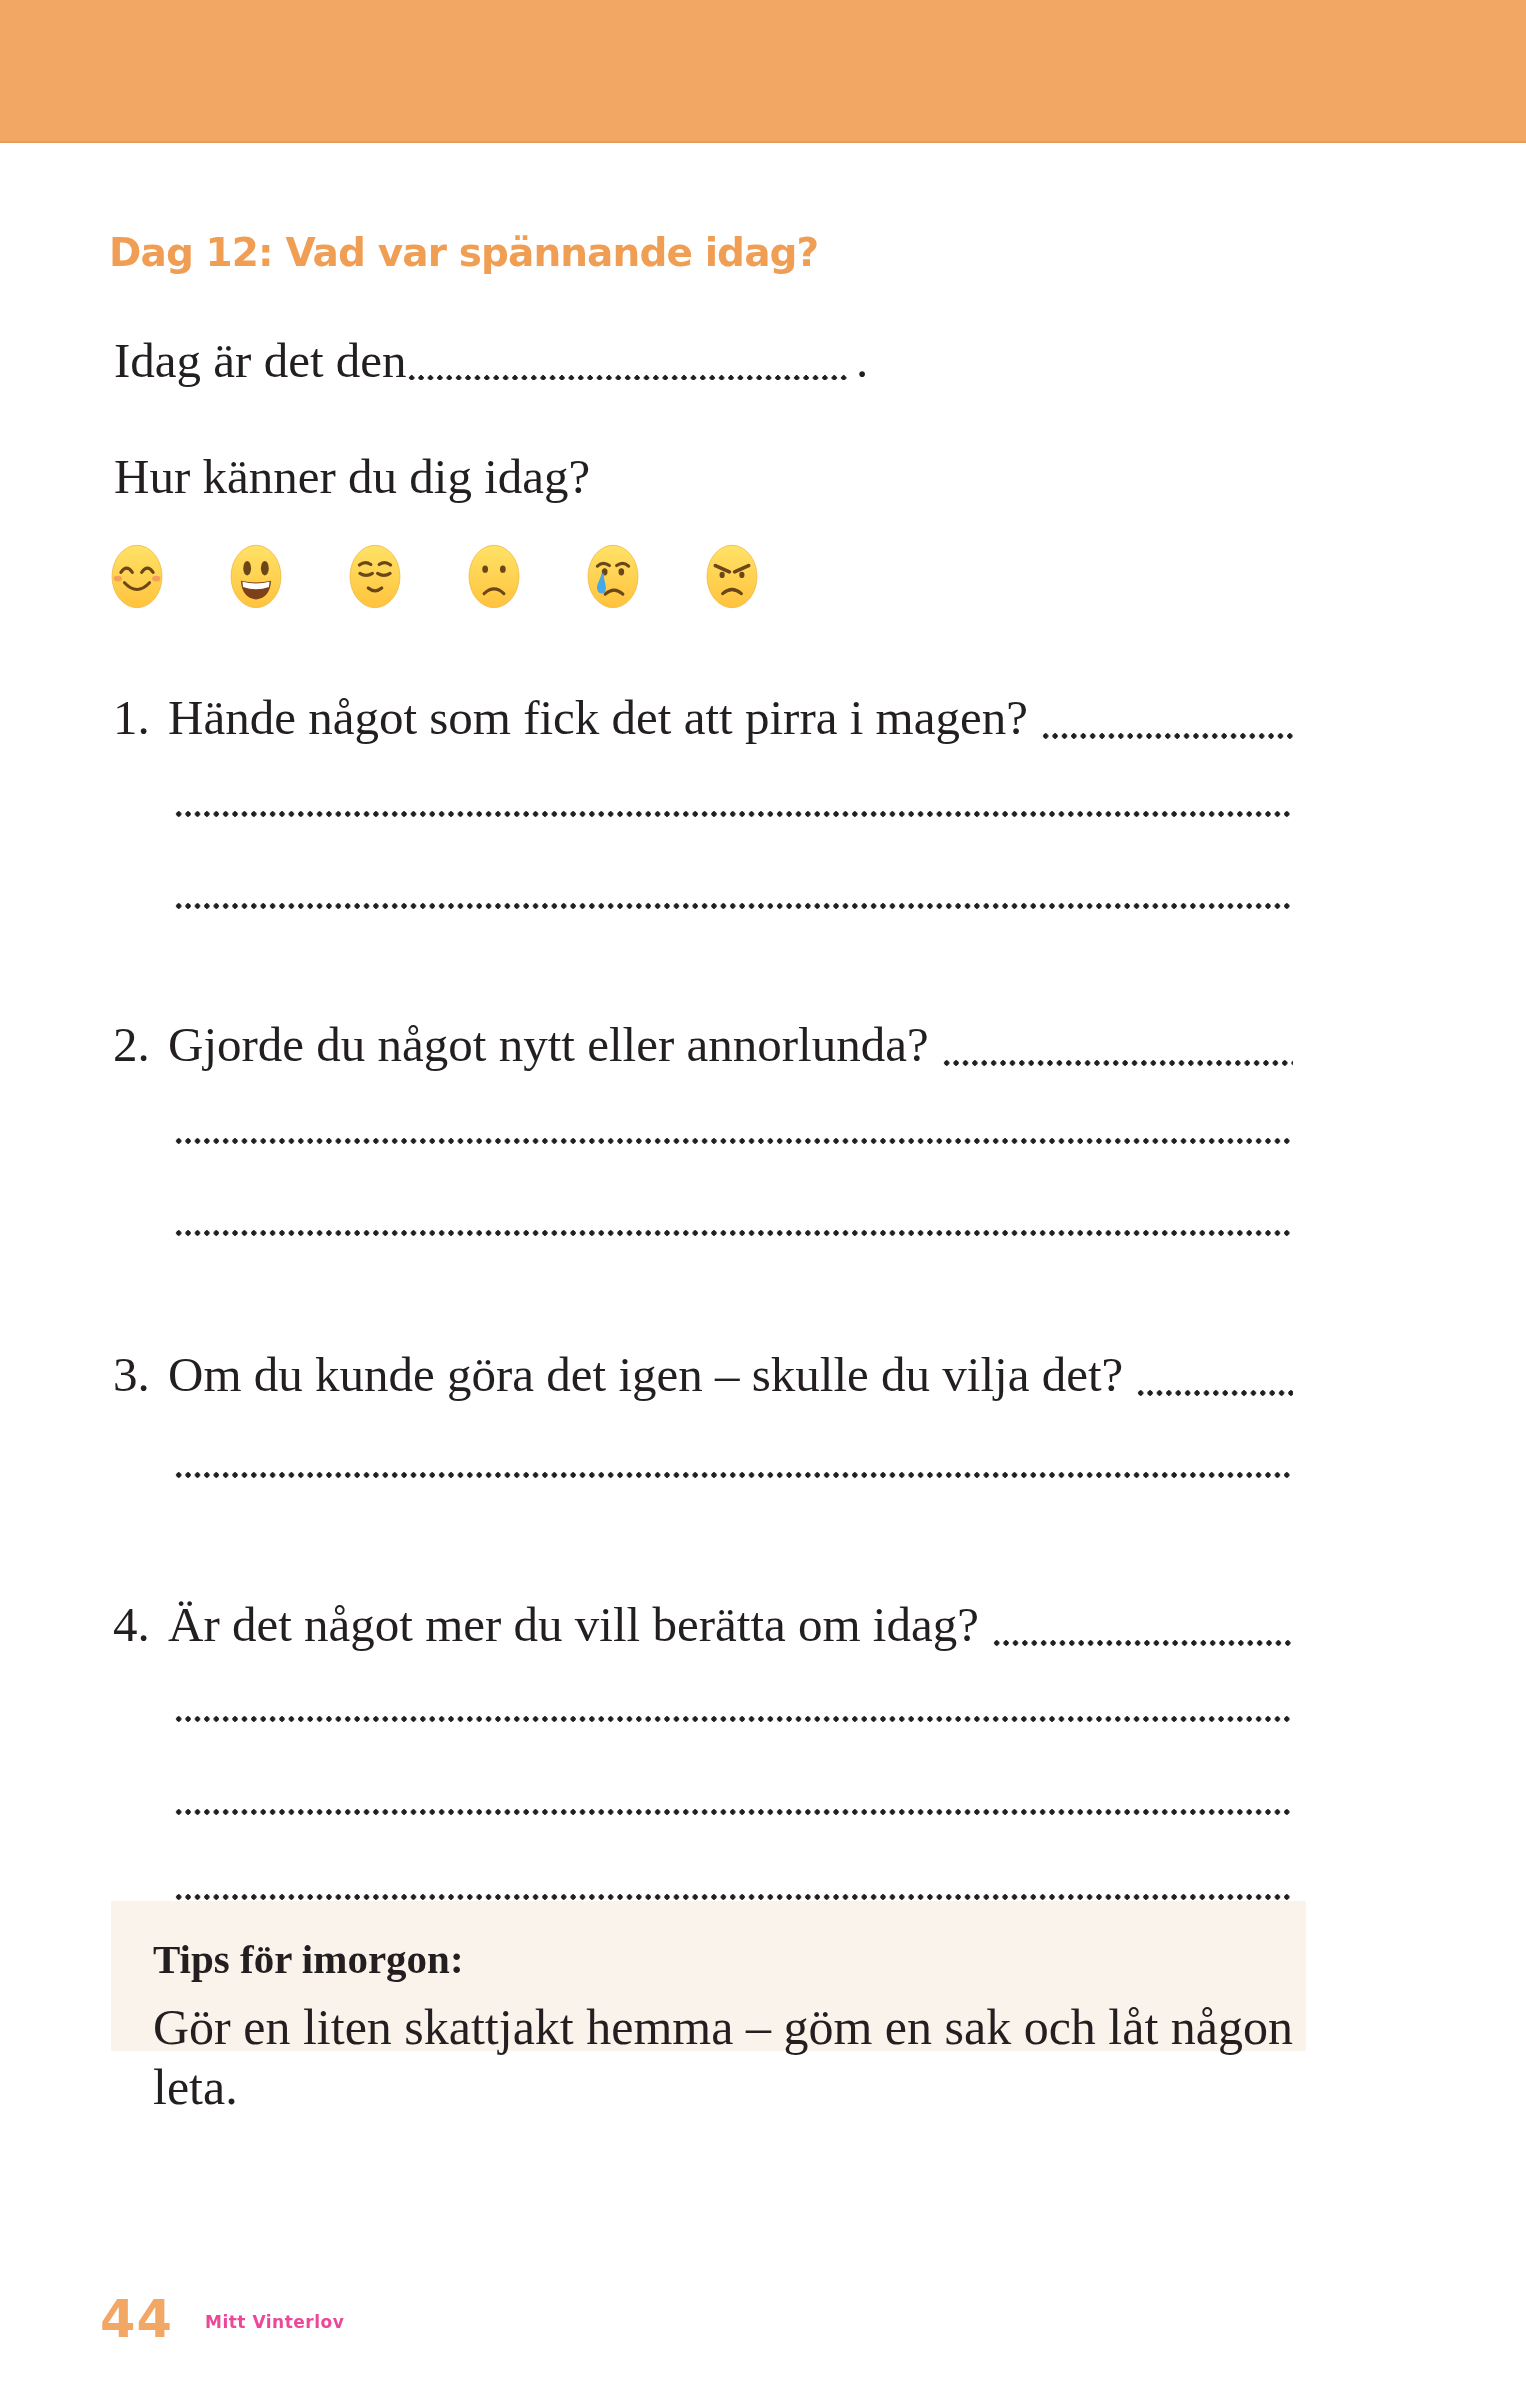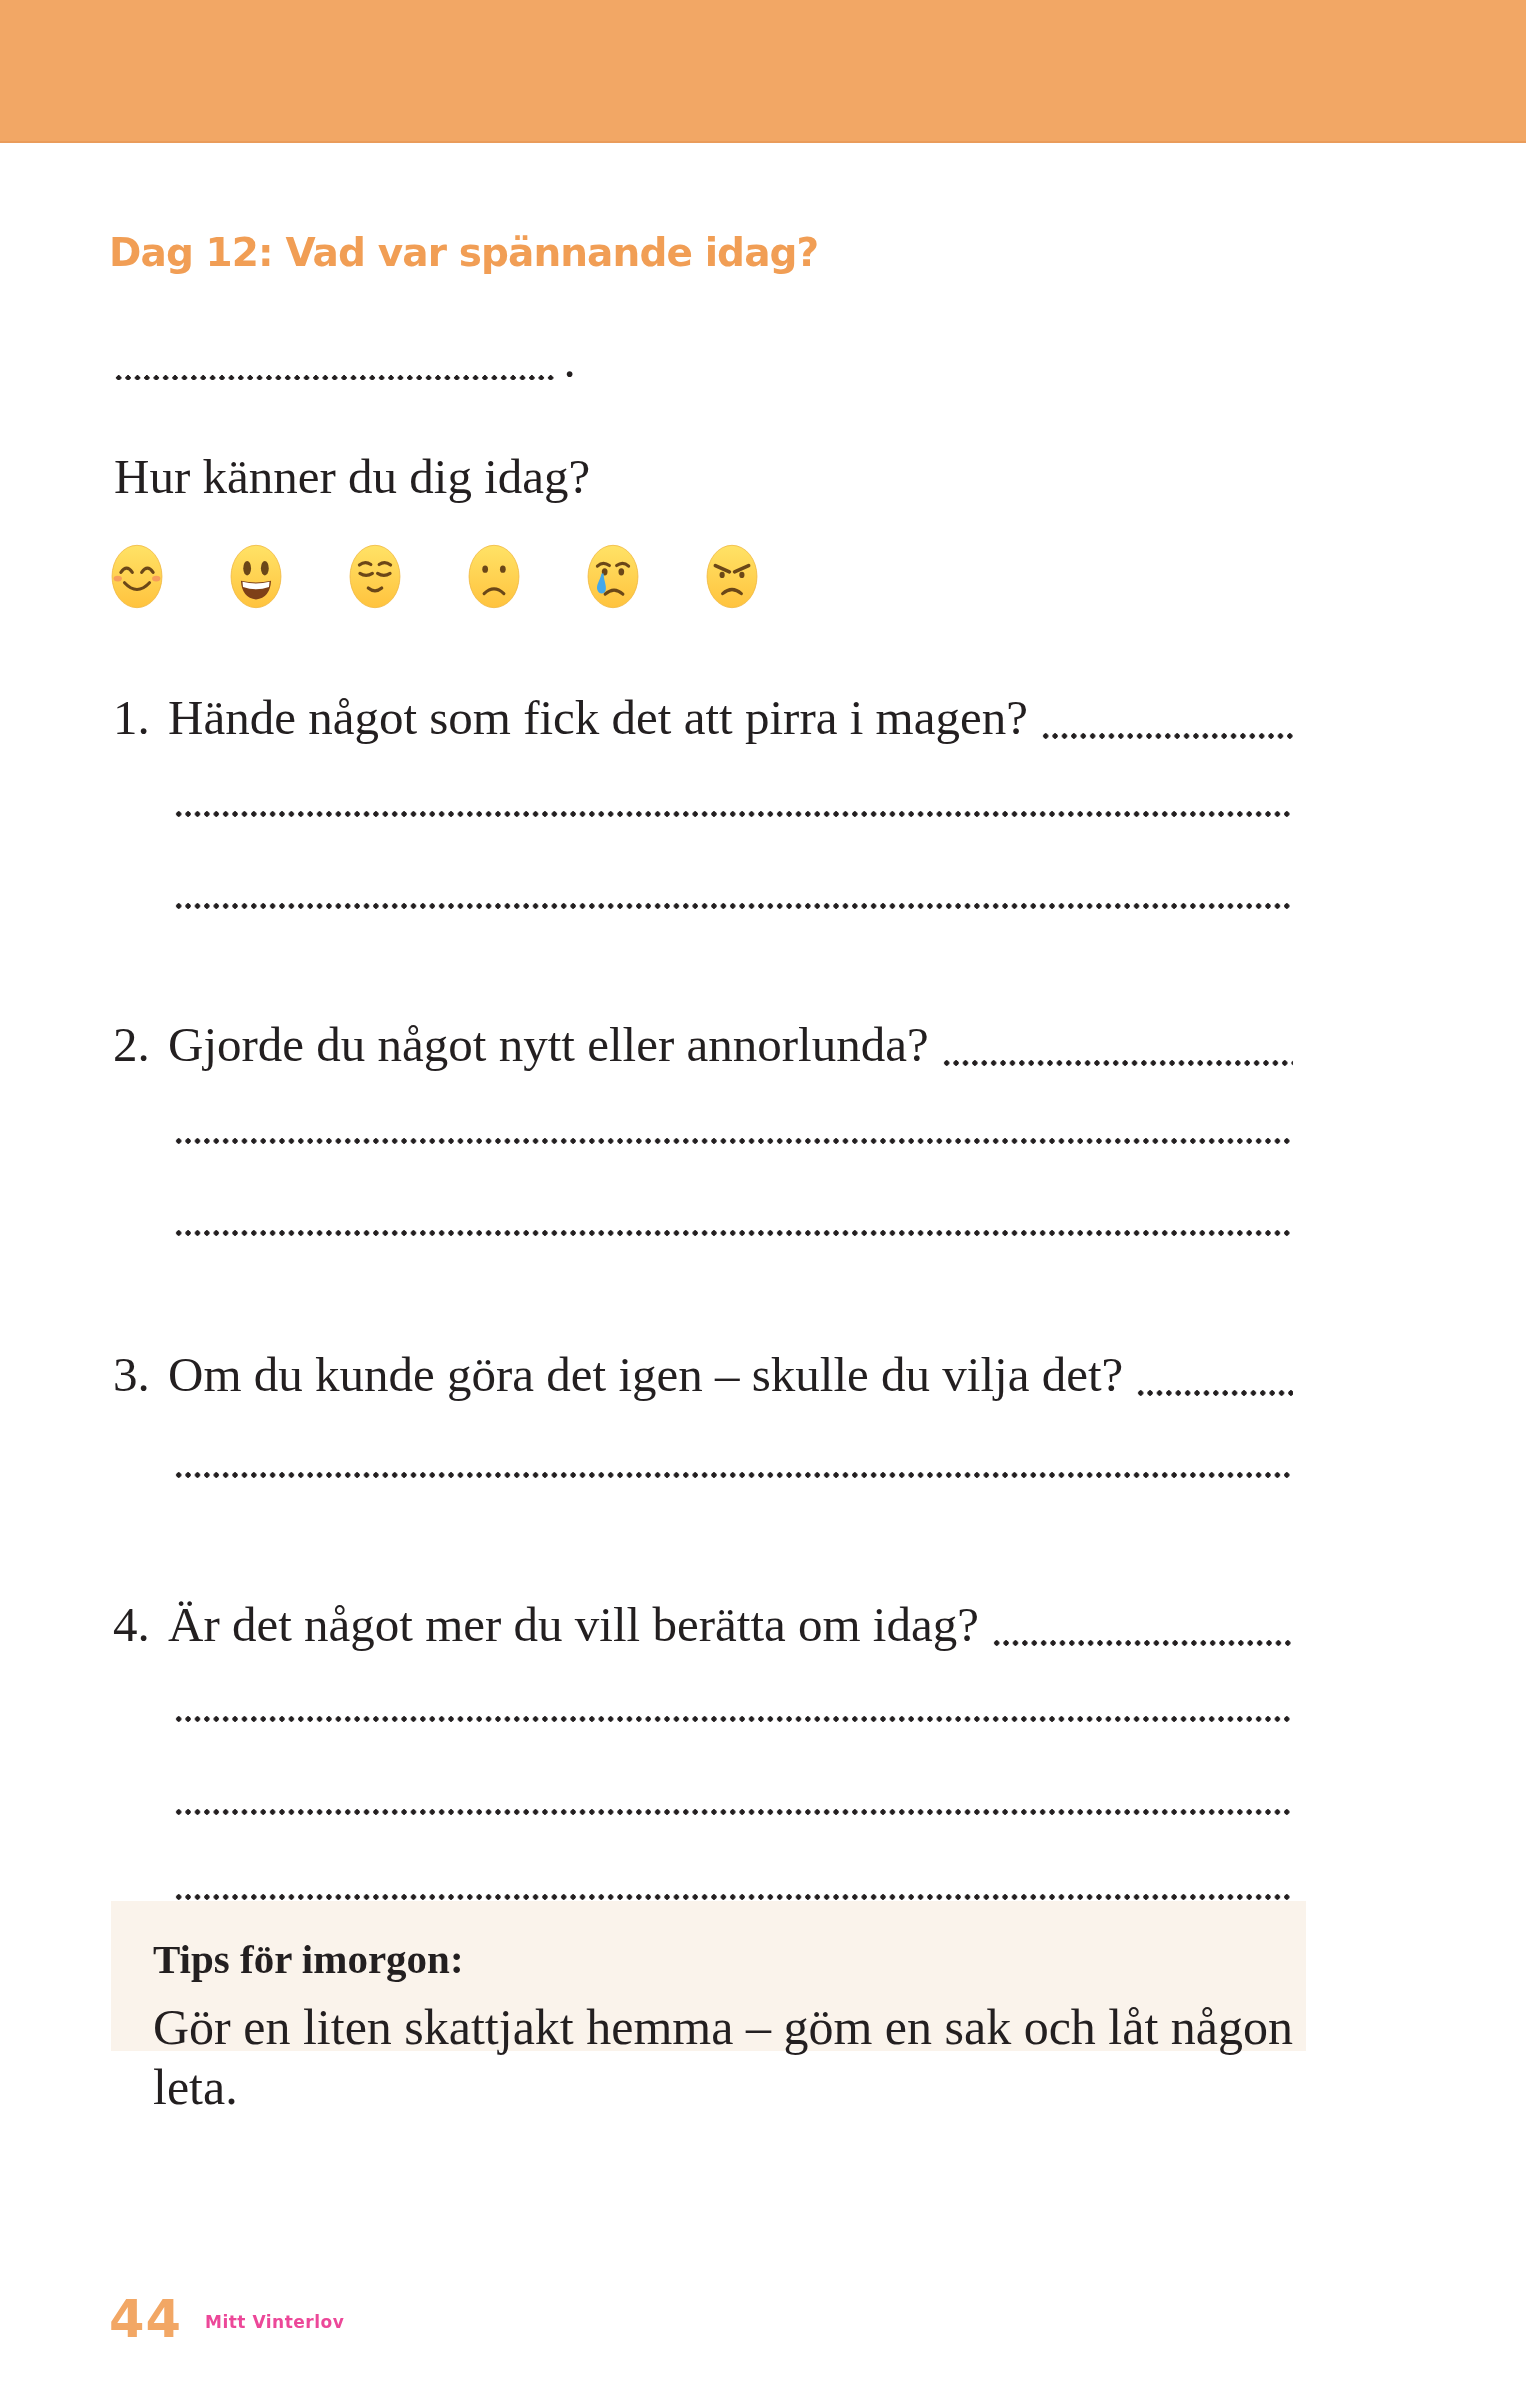--- a/index.html
+++ b/index.html
@@ -52,40 +52,41 @@
   .q-leader{flex:1 1 auto;margin-left:13px;align-self:flex-end;margin-bottom:7.5px;}
   .date-leader{flex:none;width:440px;align-self:flex-end;margin-bottom:7.5px;}
   .date-suffix{margin-left:9.4px;}
   .tip-box{
     position:absolute;left:111px;top:1901px;width:1195px;height:150px;
     background:#FAF3EB;box-sizing:border-box;padding:34px 4px 0 42px;
   }
   .tip-heading{font-size:41px;font-weight:700;line-height:1.2;}
   .tip-text{font-size:50px;line-height:1.2;margin-top:13px;}
   .footer-page-number{
-    position:absolute;left:109px;top:2290px;
+    position:absolute;left:100px;top:2290px;
     font-family:"DejaVu Sans", sans-serif;font-weight:700;
     font-size:51px;color:#F2A765;letter-spacing:0.9px;
   }
   .footer-book-title{
     position:absolute;left:205px;top:2312px;
     font-family:"DejaVu Sans", sans-serif;font-weight:700;
     font-size:17px;color:#ec4899;letter-spacing:0.5px;
   }
 </style>
 </head>
 <body>
 
 <div class="page">
 
   <div class="header-band"></div>
 
   <div class="page-title">Dag 12: Vad var spännande idag?</div>
 
   <div class="date-line">
+    <span>Idag är det den</span>
     <span class="dotline date-leader"></span>
     <span class="date-suffix">.</span>
   </div>
 
   <div class="mood-question">Hur känner du dig idag?</div>
 
   <div class="emoji-row">
       <span class="emoji"><svg viewBox="0 0 100 124" width="52" height="69" aria-hidden="true">
             <defs>
             <linearGradient id="eg0" x1="0" y1="0" x2="0" y2="1">

